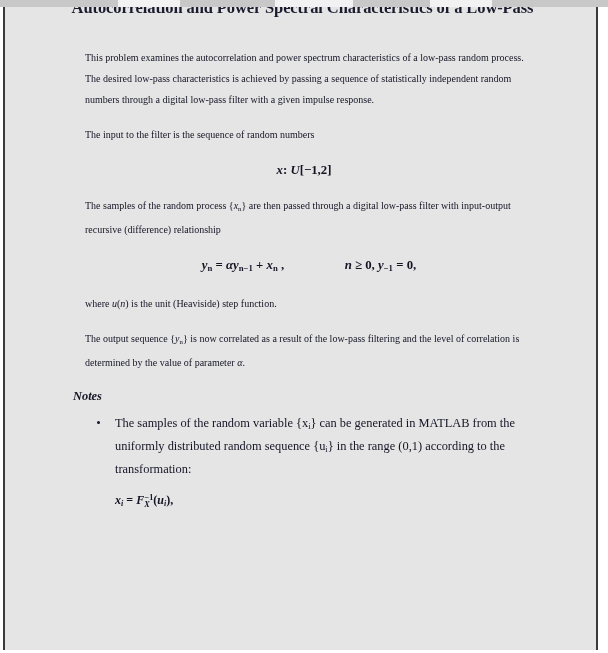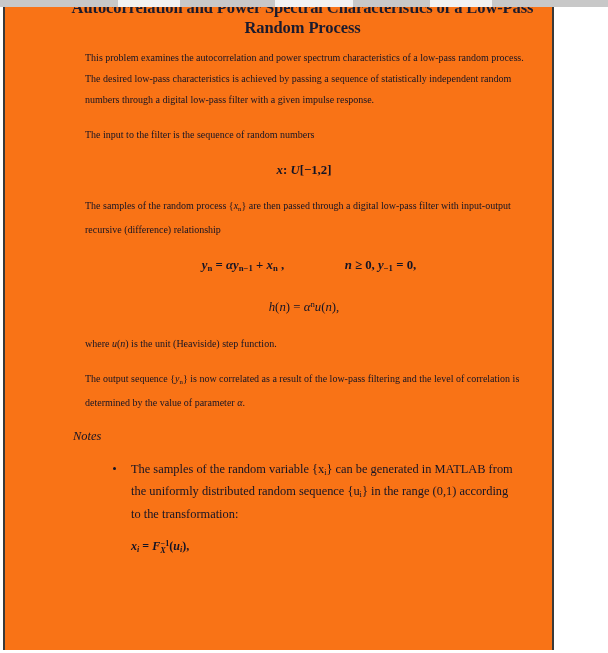--- a/index.html
+++ b/index.html
@@ -30,23 +30,23 @@
   }
   .gap-a { left: 118px; width: 62px; }
   .gap-b { left: 275px; width: 78px; }
   .gap-c { left: 430px; width: 62px; }
 
   
   .page {
     position: absolute;
     top: 7px;
     left: 3px;
-    width: 551px;
+    width: 595px;
     height: 643px;
-    background: #f97316;
+    background: #e5e5e5;
     border-left: 2px solid #3a3a3a;
     border-right: 2px solid #3a3a3a;
     box-sizing: border-box;
     overflow: hidden;
   }
   .page-inner {
     position: relative;
     width: 100%;
     height: 100%;
   }
@@ -96,27 +96,27 @@
   .up { font-style: normal; }
   sub.s  { font-size: 0.68em; vertical-align: -0.28em; font-style: italic; }
   sub.sn { font-size: 0.68em; vertical-align: -0.28em; font-style: normal; }
   sup.sn { font-size: 0.68em; vertical-align: 0.5em; font-style: normal; }
 
   
   .notes-head {
     margin: 16px 0 10px 0;
     font-size: 12.4px;
     font-style: italic;
-    font-weight: normal;
+    font-weight: bold;
     color: #141425;
   }
 
   
   ul.bullets {
-    margin: 16px;
+    margin: 0;
     padding: 0;
     list-style: none;
   }
   ul.bullets > li {
     position: relative;
     margin: 0 0 10px 0;
     padding-left: 42px;
     font-size: 12.4px;
     line-height: 19.5px;
     color: #141425;
@@ -149,21 +149,20 @@
   <div class="top-band-gap gap-a"></div>
   <div class="top-band-gap gap-b"></div>
   <div class="top-band-gap gap-c"></div>
 </div>
 
 <div class="page">
  <div class="page-inner">
 
   <div class="doc-title">
     <span>Autocorrelation and Power Spectral Characteristics of a Low-Pass</span>
-    <span class="line2">Random Process</span>
   </div>
 
   <div class="content">
 
     <p class="para">This problem examines the autocorrelation and power spectrum characteristics of a low-pass random process. The desired low-pass characteristics is achieved by passing a sequence of statistically independent random numbers through a digital low-pass filter with a given impulse response.</p>
 
     <p class="para">The input to the filter is the sequence of random numbers</p>
 
     <div class="eq">
       <span class="mi mb">x</span><span class="up mb">:&nbsp;</span><span class="mi mb">U</span><span class="up mb">[−1,2]</span>
@@ -173,23 +172,20 @@
       The samples of the random process {<span class="mi">x</span><sub class="sn">n</sub>} are then passed through a digital low-pass filter with input-output recursive (difference) relationship
     </p>
 
     <div class="eq eq-indent-1">
       <span class="mi mb">y</span><sub class="sn mb">n</sub><span class="mb">&nbsp;=&nbsp;</span><span class="mi mb">αy</span><sub class="sn mb">n−1</sub><span class="mb">&nbsp;+&nbsp;</span><span class="mi mb">x</span><sub class="sn mb">n</sub><span class="mb">&nbsp;,</span>
       <span style="display:inline-block;width:54px"></span>
       <span class="mi mb">n</span><span class="mb">&nbsp;≥&nbsp;0,&nbsp;</span><span class="mi mb">y</span><sub class="sn mb">−1</sub><span class="mb">&nbsp;=&nbsp;0,</span>
     </div>
 
 
-    <div class="eq">
-      <span class="mi">h</span><span class="up">(</span><span class="mi">n</span><span class="up">)&nbsp;=&nbsp;</span><span class="mi">α</span><sup class="sn">n</sup><span class="mi">u</span><span class="up">(</span><span class="mi">n</span><span class="up">),</span>
-    </div>
 
     <p class="para">
       where <span class="mi">u</span>(<span class="mi">n</span>) is the unit (Heaviside) step function.
     </p>
 
     <p class="para">
       The output sequence {<span class="mi">y</span><sub class="sn">n</sub>} is now correlated as a result of the low-pass filtering and the level of correlation is determined by the value of parameter <span class="mi">α</span>.
     </p>
 
     <div class="notes-head">Notes</div>

